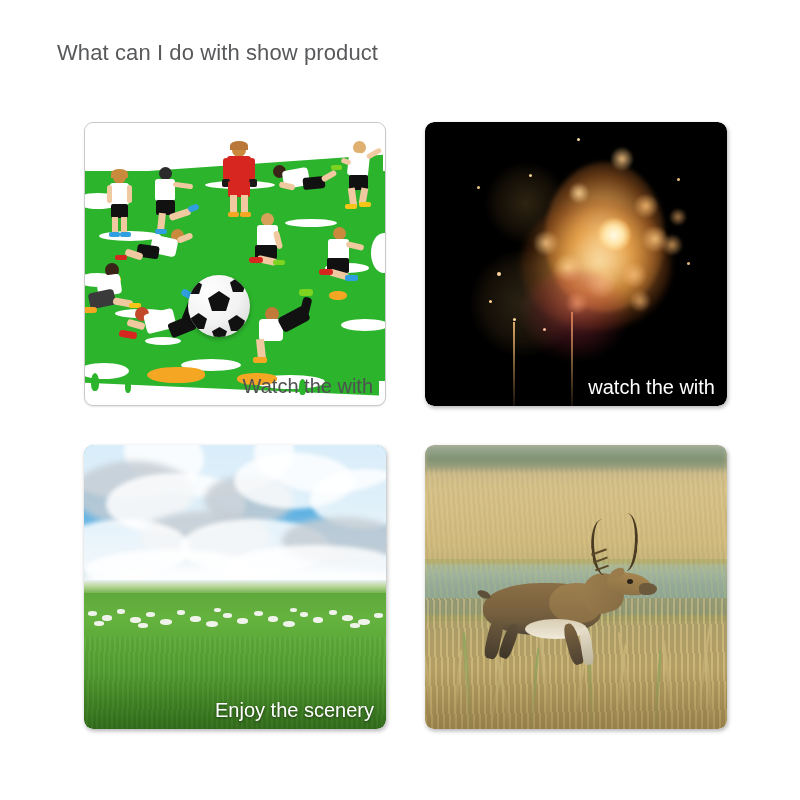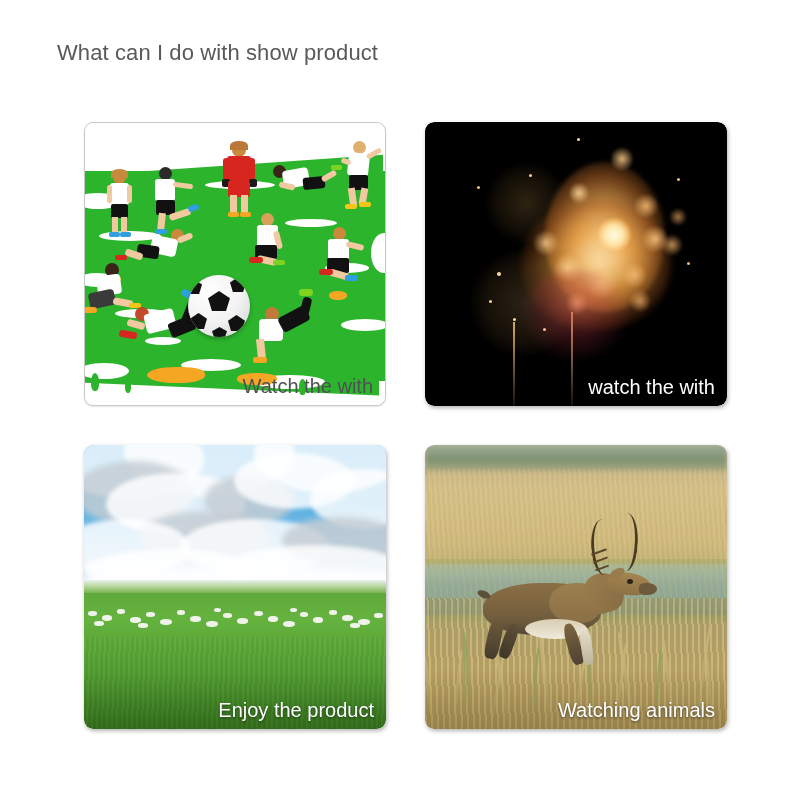--- a/index.html
+++ b/index.html
@@ -458,21 +458,21 @@
             <div class="sheep" style="left:266px; top:20px; width:10px; height:5px;"></div>
           </div>
 
           <div style="position:absolute; left:0; top:44px; right:0; height:96px;
                       background: repeating-linear-gradient(92deg, rgba(255,255,255,0.045) 0 2px, rgba(0,0,0,0.03) 2px 5px);"></div>
           <div style="position:absolute; left:0; bottom:0; right:0; height:56px;
                       background: linear-gradient(to bottom, rgba(0,0,0,0) 0%, rgba(0,0,0,0.18) 100%);"></div>
         </div>
       </div>
 
-      <div class="caption light">Enjoy the product</div>
+      <div class="caption light">Enjoy the scenery</div>
     </div>
 
     <div class="card r1c1 shadowed">
       <div class="card-photo">
         <div class="savanna">
           <div class="treeline"></div>
           <div class="water"></div>
 
           <div style="position:absolute; left:0; right:0; top:8%; height:36%;
                       background: repeating-linear-gradient(86deg, rgba(255,236,180,0.22) 0 2px, rgba(140,112,52,0.16) 2px 5px);
@@ -552,17 +552,16 @@
           <div class="grass-blade" style="left:208px; bottom:-6px; width:4px; height:104px; transform:rotate(-9deg);"></div>
           <div class="grass-blade green" style="left:228px; bottom:-6px; width:3px; height:86px; transform:rotate(4deg);"></div>
           <div class="grass-blade" style="left:248px; bottom:-6px; width:4px; height:98px;  transform:rotate(-7deg);"></div>
           <div class="grass-blade" style="left:268px; bottom:-6px; width:3px; height:112px; transform:rotate(8deg);"></div>
           <div class="grass-blade" style="left:286px; bottom:-6px; width:4px; height:90px;  transform:rotate(-5deg);"></div>
           <div style="position:absolute; left:0; right:0; bottom:0; height:22%;
                       background: linear-gradient(to bottom, rgba(120,98,48,0) 0%, rgba(110,90,44,0.35) 100%);"></div>
         </div>
       </div>
 
-      <div class="caption light">Watching animals</div>
     </div>
 
   </div>
 </div>
 
 </body></html>

